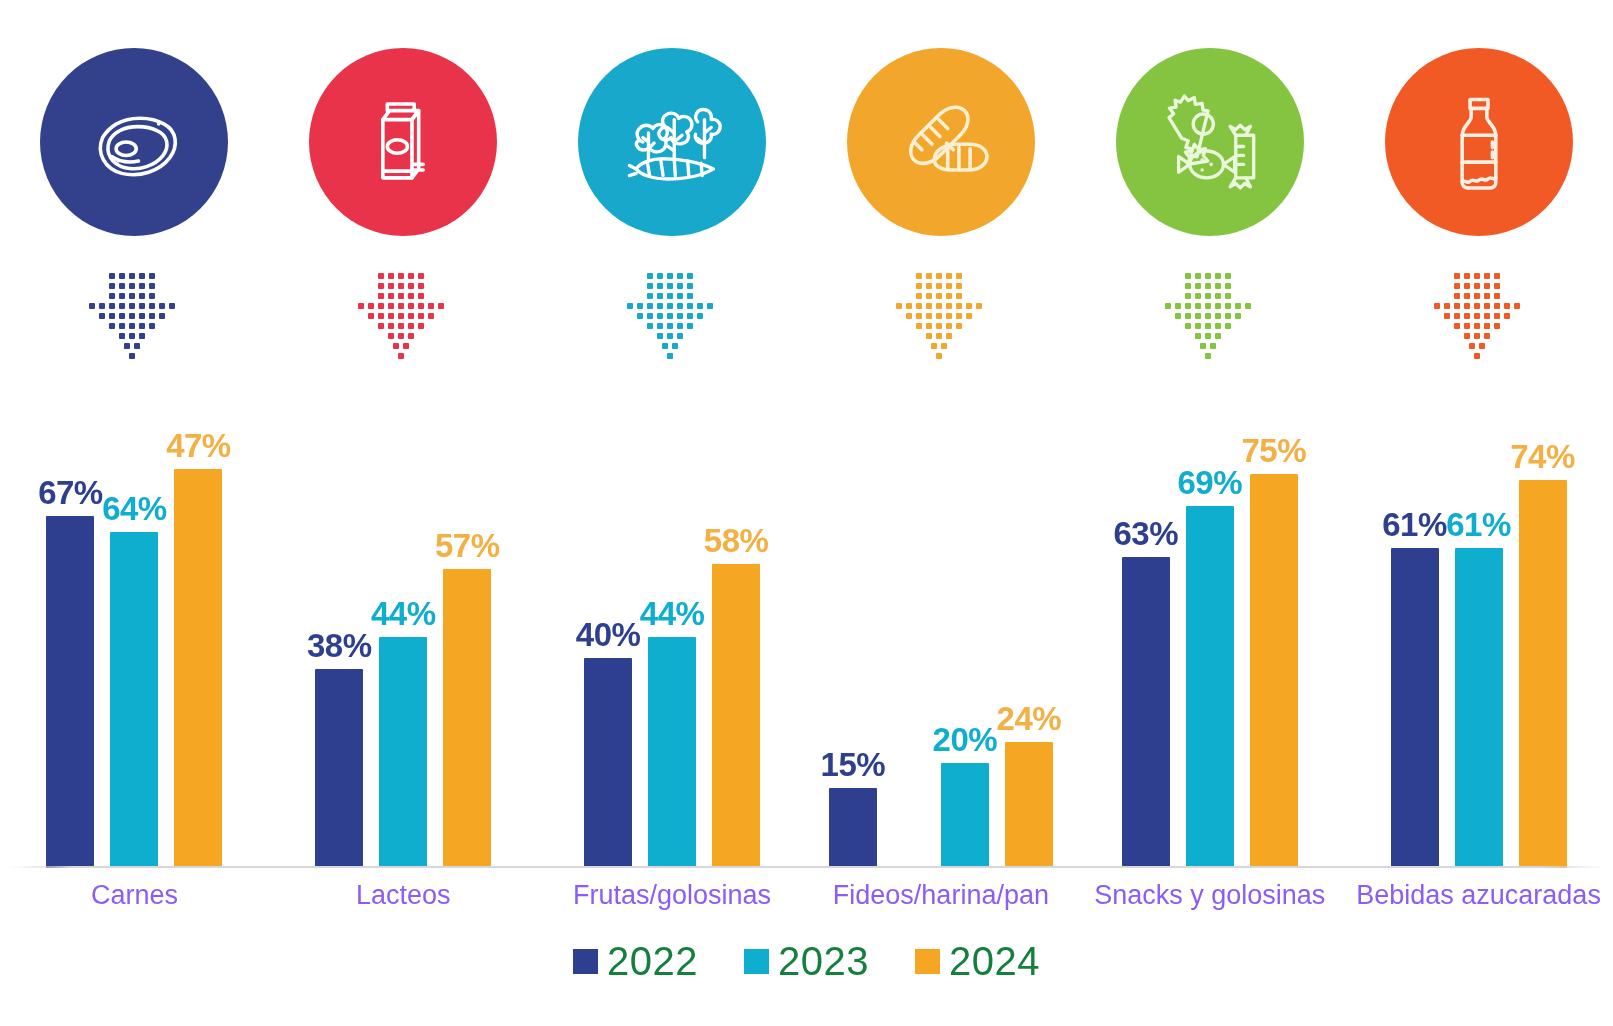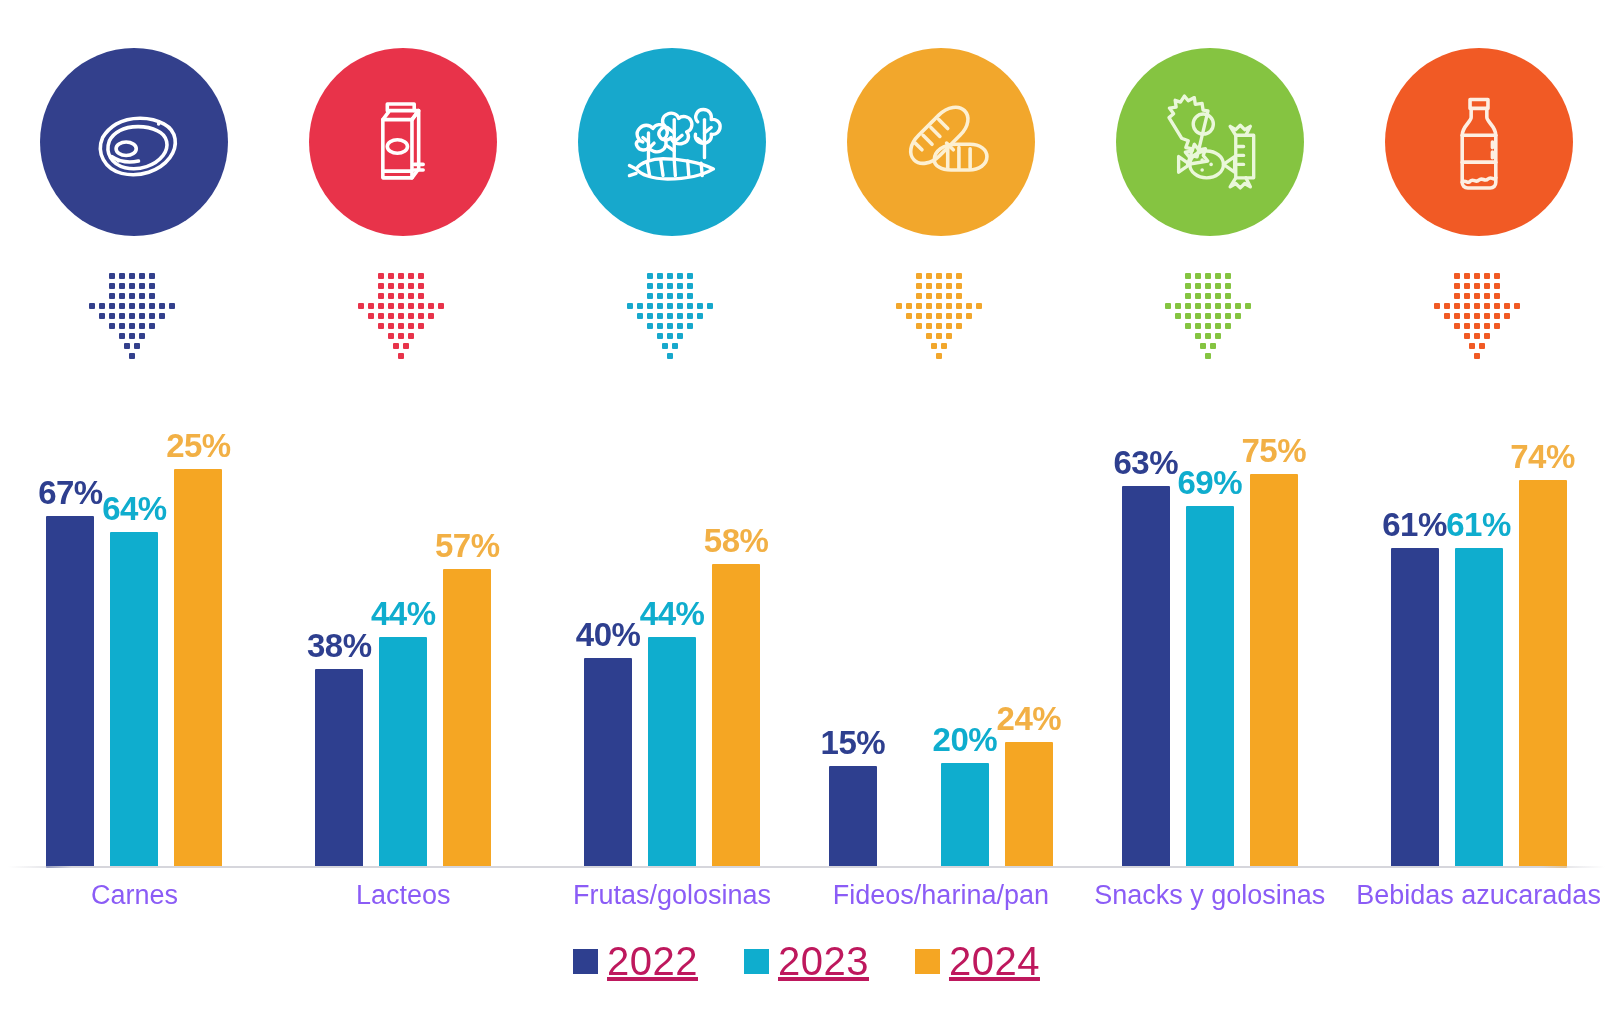--- a/index.html
+++ b/index.html
@@ -157,24 +157,23 @@
     display: flex;
     align-items: center;
     gap: 9px;
   }
   .legend-swatch {
     width: 25px;
     height: 25px;
   }
   .legend-text {
     font-size: 40px;
-    color: #be185d;
+    color: #15803d;
     letter-spacing: 0.5px;
     line-height: 1;
-    text-decoration: underline;
   }
 </style>
 </head>
 <body>
 
 <div id="infographic">
 
   <div class="icon-row">
 
     <div class="icon-col">
@@ -559,21 +558,21 @@
   <div class="chart-area">
     <div class="plot" id="plot">
         <div class="group">
           <div class="bar y2022" style="height: 351.75px;">
             <span class="bar-label">67%</span>
           </div>
           <div class="bar y2023" style="height: 336px;">
             <span class="bar-label">64%</span>
           </div>
           <div class="bar y2024" style="height: 399px;">
-            <span class="bar-label">25%</span>
+            <span class="bar-label">47%</span>
           </div>
         </div>
         <div class="group">
           <div class="bar y2022" style="height: 199.5px;">
             <span class="bar-label">38%</span>
           </div>
           <div class="bar y2023" style="height: 231px;">
             <span class="bar-label">44%</span>
           </div>
           <div class="bar y2024" style="height: 299.25px;">
@@ -585,32 +584,32 @@
             <span class="bar-label">40%</span>
           </div>
           <div class="bar y2023" style="height: 231px;">
             <span class="bar-label">44%</span>
           </div>
           <div class="bar y2024" style="height: 304.5px;">
             <span class="bar-label">58%</span>
           </div>
         </div>
         <div class="group">
-          <div class="bar y2022" style="height: 102px;">
+          <div class="bar y2022" style="height: 80px;">
             <span class="bar-label">15%</span>
           </div>
           <div class="bar y2023" style="height: 105px; margin-left: 48px;">
             <span class="bar-label">20%</span>
           </div>
           <div class="bar y2024" style="height: 126px;">
             <span class="bar-label">24%</span>
           </div>
         </div>
         <div class="group">
-          <div class="bar y2022" style="height: 382px;">
+          <div class="bar y2022" style="height: 311px;">
             <span class="bar-label">63%</span>
           </div>
           <div class="bar y2023" style="height: 362.25px;">
             <span class="bar-label">69%</span>
           </div>
           <div class="bar y2024" style="height: 393.75px;">
             <span class="bar-label">75%</span>
           </div>
         </div>
         <div class="group">

